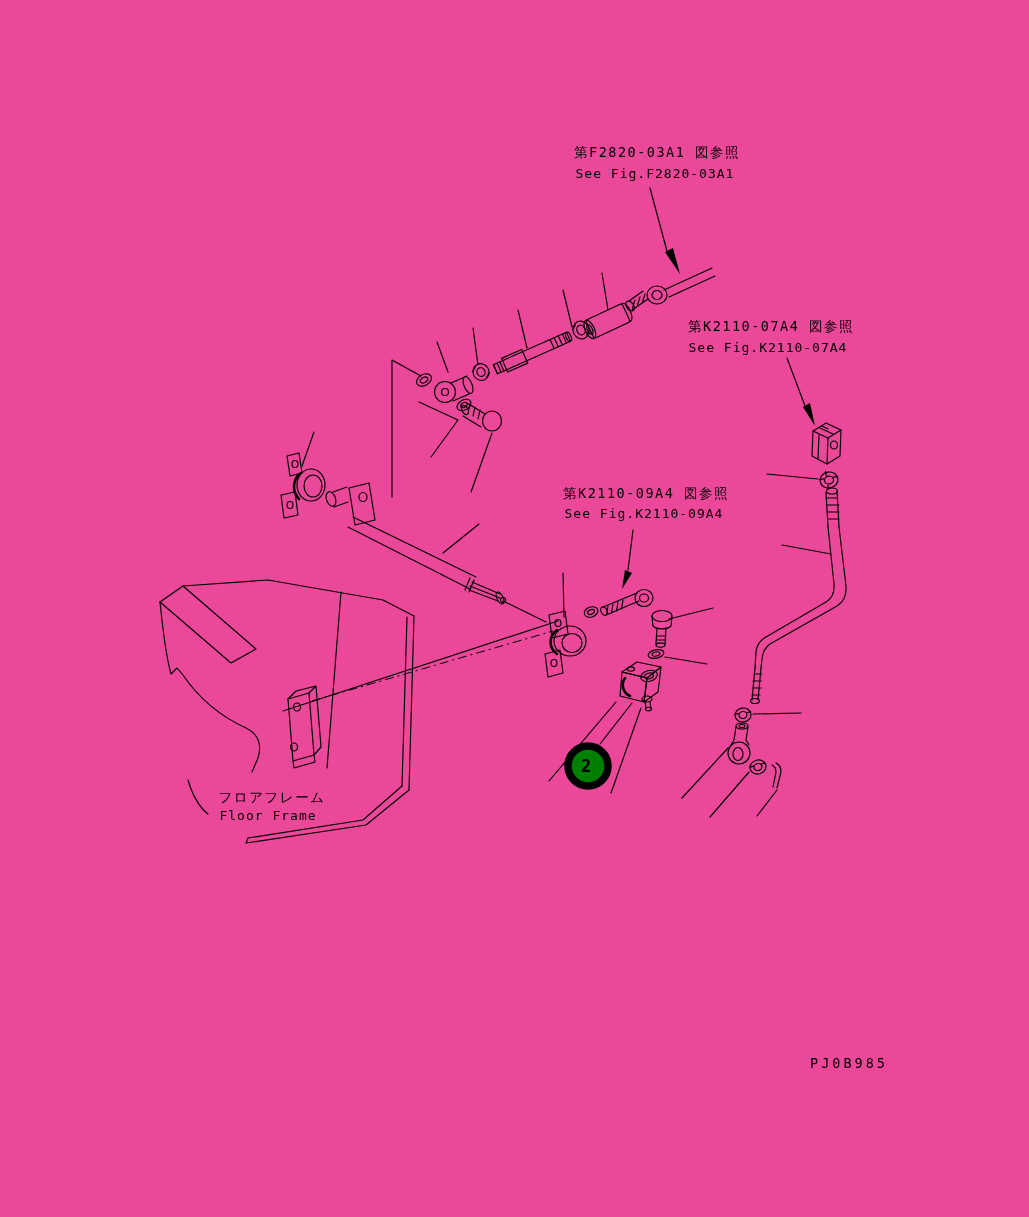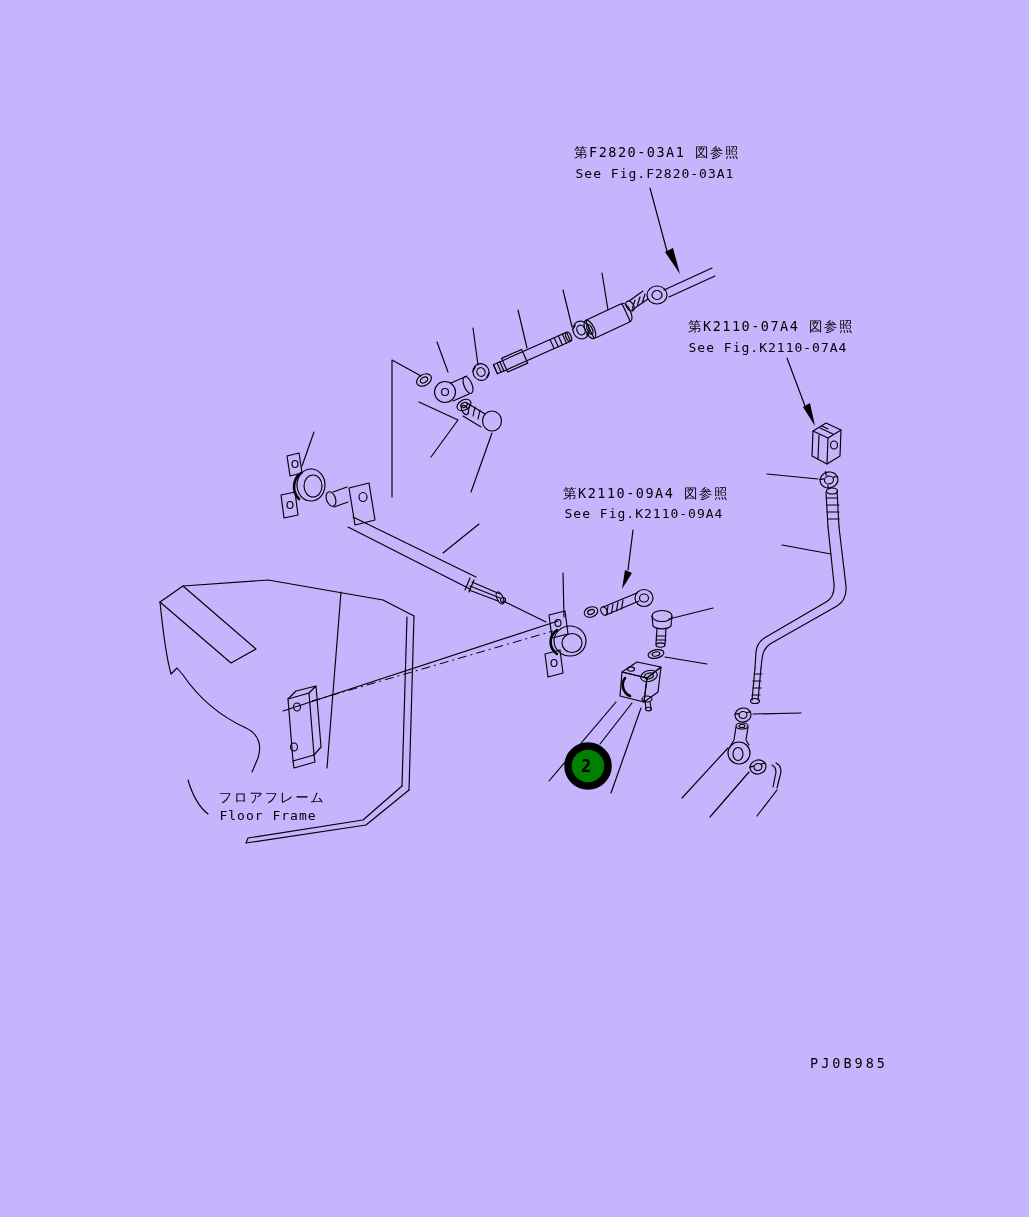--- a/index.html
+++ b/index.html
@@ -1,16 +1,16 @@
 <!DOCTYPE html>
 <html><head>
 <meta charset="utf-8">
 <style>
   html,body{margin:0;padding:0;background:#fff;}
-  .page{position:relative;width:1029px;height:1217px;background:#c4b5fd;overflow:hidden;}
+  .page{position:relative;width:1029px;height:1217px;background:#ec4899;overflow:hidden;}
   svg{position:absolute;left:0;top:0;}
   .ln{stroke:#000;fill:none;stroke-width:1.15;stroke-linecap:round;stroke-linejoin:round;}
   .thick{stroke:#000;fill:none;stroke-width:2.6;stroke-linecap:round;}
   .solid{fill:#000;stroke:none;}
   .dashdot{stroke:#000;fill:none;stroke-width:1;stroke-dasharray:9 4 2 4;}
   text{font-family:"DejaVu Sans Mono","Liberation Mono",monospace;fill:#000;}
   .jp{font-size:13.5px;letter-spacing:1.5px;}
   .en{font-size:13px;letter-spacing:1px;}
   .code{font-size:13.5px;letter-spacing:3px;}
   .balloon-num{font-size:17px;font-weight:bold;letter-spacing:0;}

